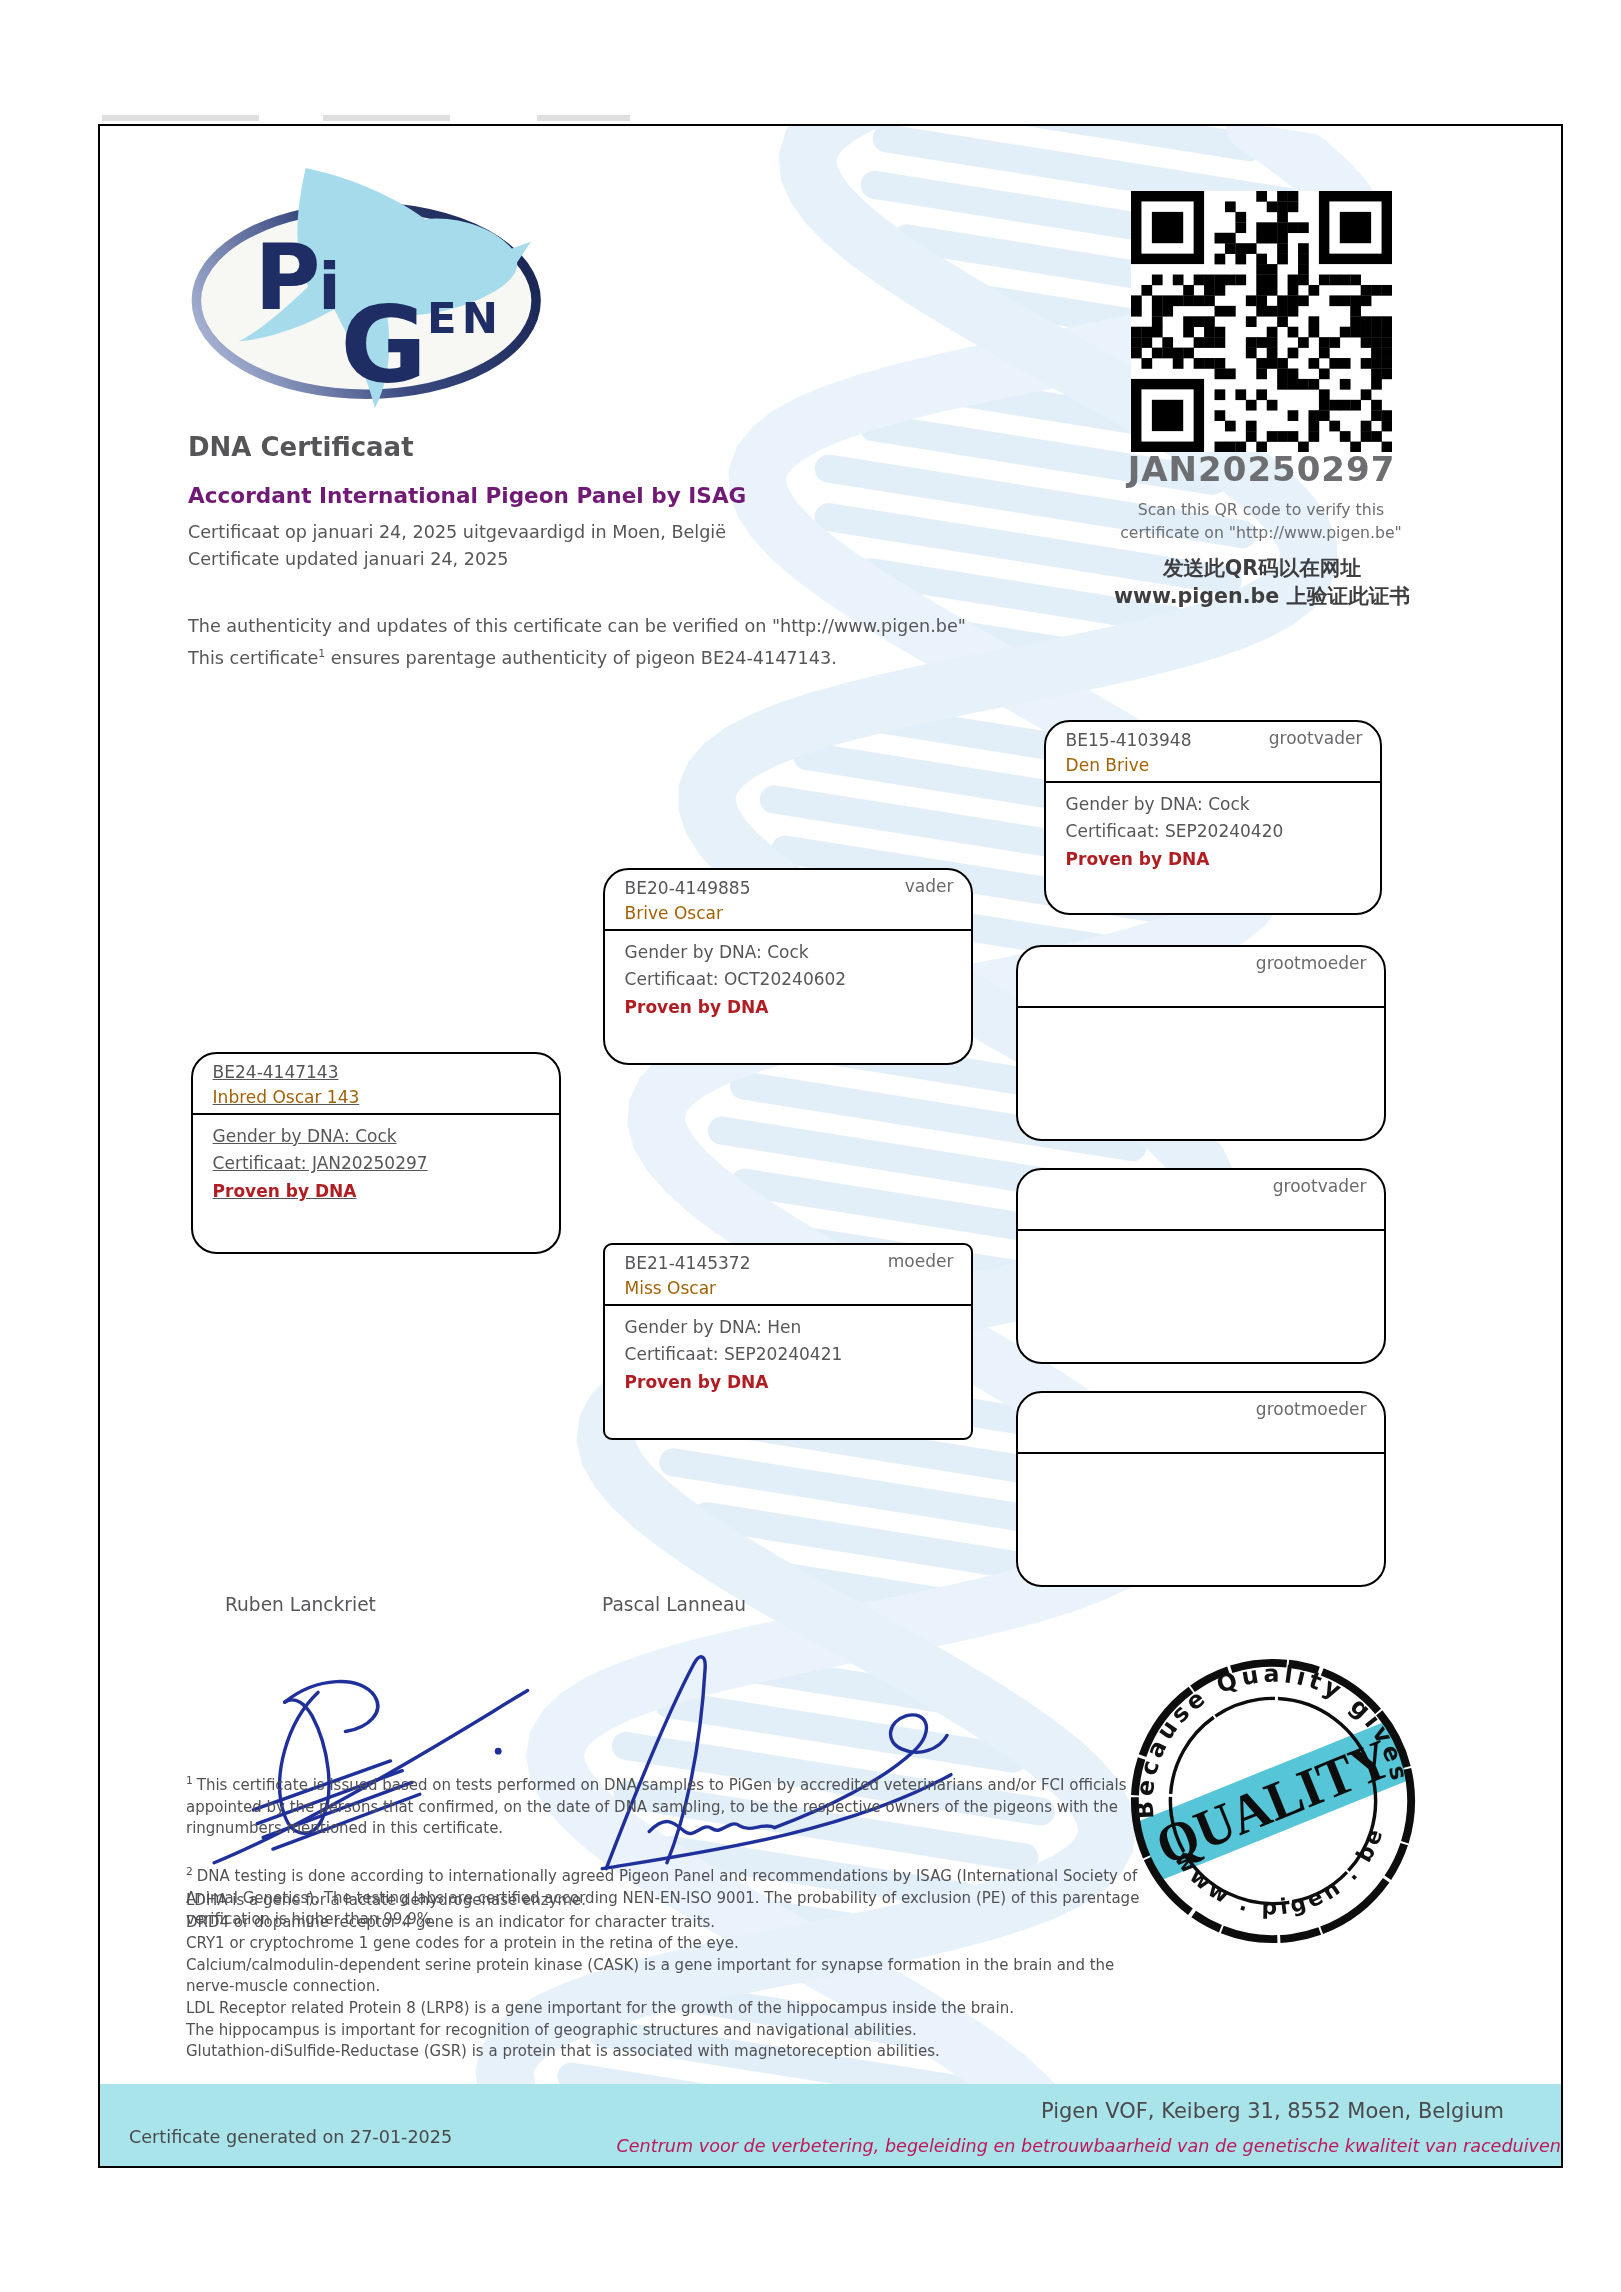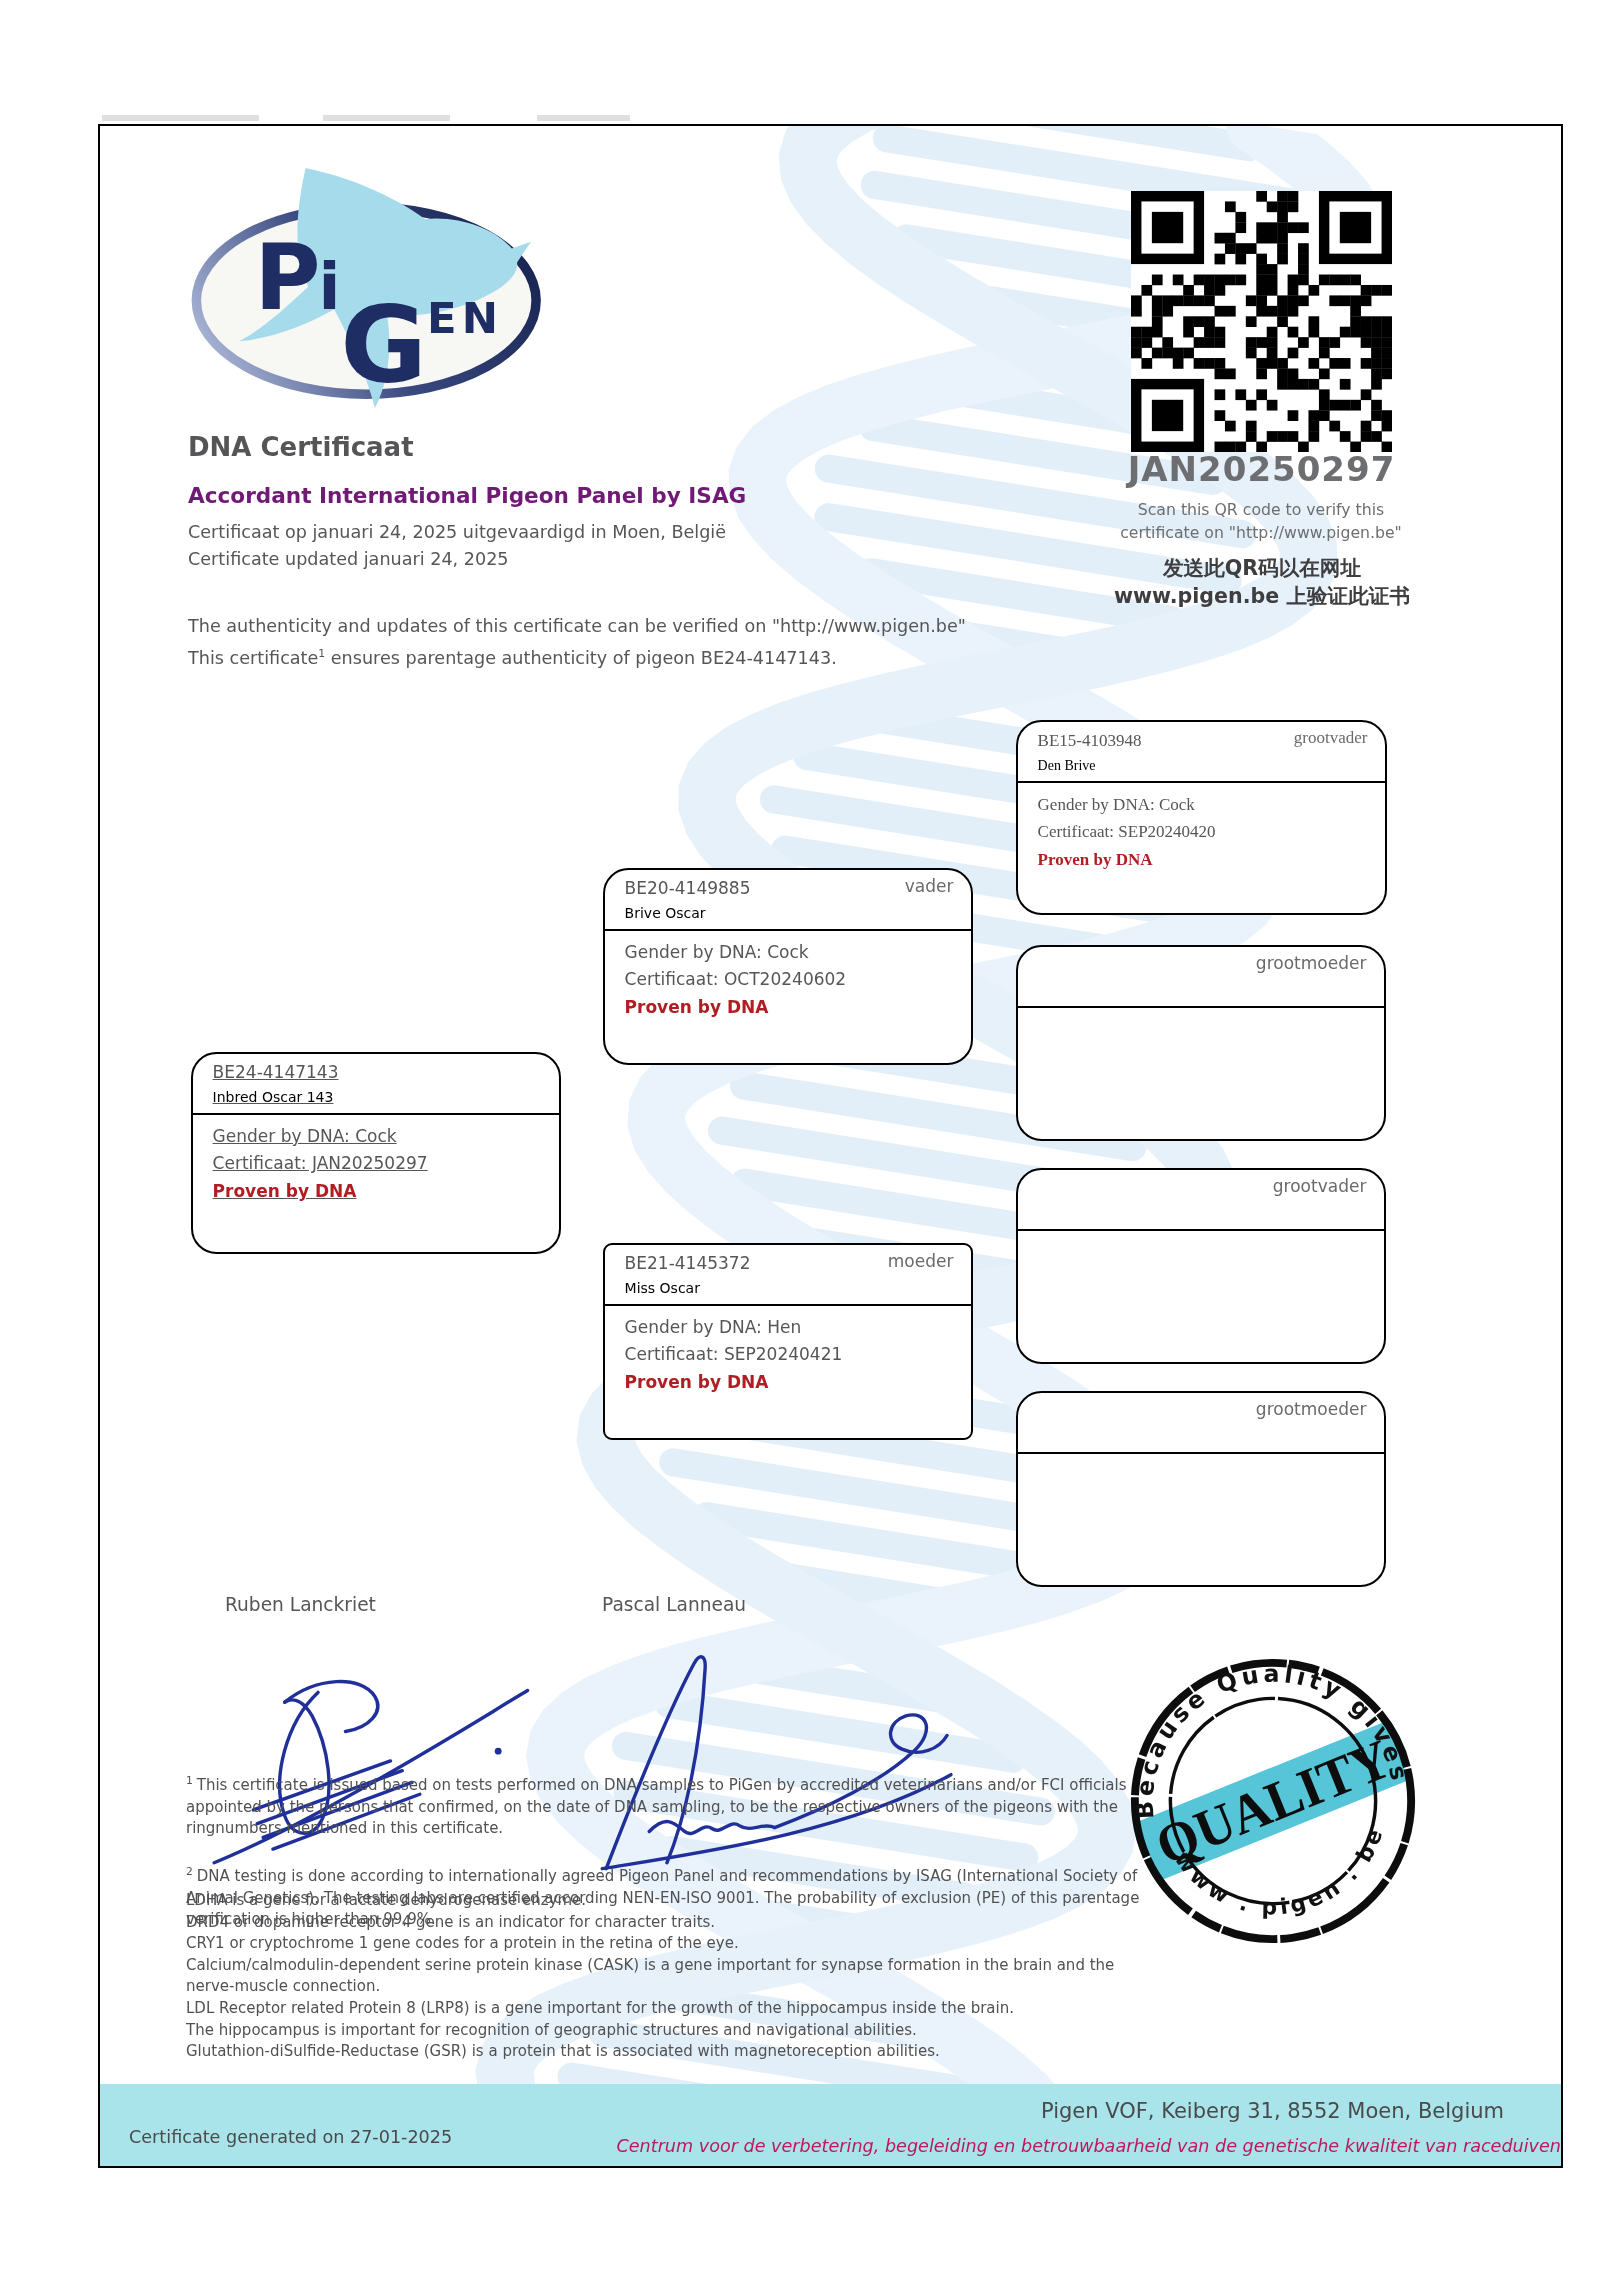--- a/index.html
+++ b/index.html
@@ -18,21 +18,21 @@
   .title{position:absolute;left:88px;top:306px;font-size:26px;font-weight:bold;color:#555457;}
   .subtitle{position:absolute;left:88px;top:357px;font-size:21.6px;font-weight:bold;color:#701a75;}
   .dateline1{position:absolute;left:88px;top:396px;font-size:17.6px;color:#565659;}
   .dateline2{position:absolute;left:88px;top:423px;font-size:17.6px;color:#565659;}
   .verify{position:absolute;left:88px;top:486px;font-size:17.6px;line-height:28px;color:#565659;}
   sup{font-size:10.8px;}
   
   .pbox{position:absolute;background:#fff;border:2.9px solid #000;border-radius:25.5px;box-sizing:border-box;}
   .pbox-head{height:61px;border-bottom:2.9px solid #000;padding:5.9px 17.6px 0 19.6px;position:relative;box-sizing:border-box;}
   .ring{font-size:17px;line-height:25.5px;color:#565659;}
-  .pname{font-size:14px;line-height:25.5px;color:#000000;}
+  .pname{font-size:17px;line-height:25.5px;color:#a16207;}
   .role{position:absolute;right:17.6px;top:5.9px;font-size:17px;color:#6a6a6d;}
   .pbox-body{padding:7.8px 17.6px 0 19.6px;}
   .bline{font-size:17px;line-height:27.4px;color:#565659;}
   .proven{color:#b01e23;font-weight:600;}
   
   .sig-name{position:absolute;font-size:18.6px;color:#565659;}
   .sig{position:absolute;}
   .sig path{fill:none;stroke:#20309b;stroke-width:3.5;stroke-linecap:round;}
   
   .fn{position:absolute;left:86px;width:970px;font-size:15px;line-height:21.6px;color:#515154;}
@@ -394,21 +394,21 @@
       <div class="pname">Miss Oscar</div>
       <div class="role">moeder</div>
     </div>
     <div class="pbox-body">
       <div class="bline">Gender by DNA: Hen</div>
       <div class="bline">Certificaat: SEP20240421</div>
       <div class="bline proven">Proven by DNA</div>
     </div>
   </div>
 
-  <div class="pbox" style="left:916px;top:594px;width:371px;height:195px;font-family:Liberation Serif, serif;">
+  <div class="pbox" style="left:944px;top:594px;width:338px;height:195px;">
     <div class="pbox-head">
       <div class="ring">BE15-4103948</div>
       <div class="pname">Den Brive</div>
       <div class="role">grootvader</div>
     </div>
     <div class="pbox-body">
       <div class="bline">Gender by DNA: Cock</div>
       <div class="bline">Certificaat: SEP20240420</div>
       <div class="bline proven">Proven by DNA</div>
     </div>

